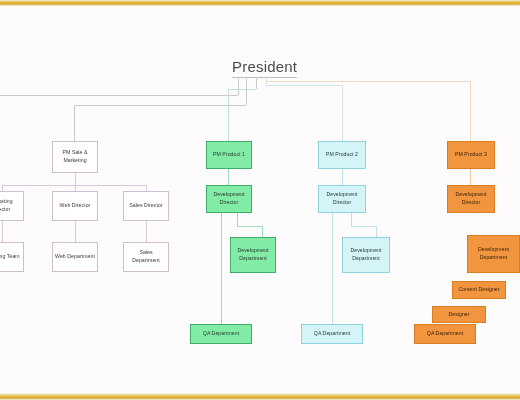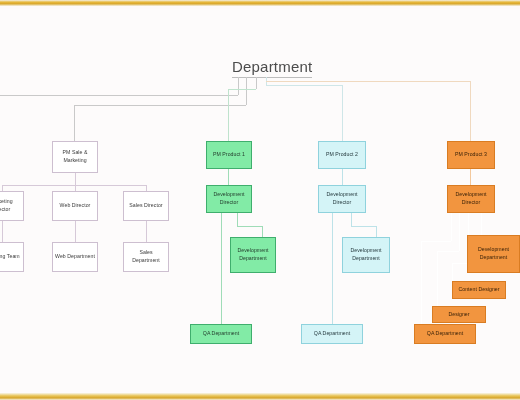--- a/index.html
+++ b/index.html
@@ -113,21 +113,21 @@
 <body>
 
 <div id="page">
 
   <div class="band band-top"></div>
   <div class="band band-inner-top"></div>
   <div class="band band-bottom"></div>
 
   <div id="canvas">
 
-    <div class="root-title" style="left:232px; top:49px;">Department</div>
+    <div class="root-title" style="left:232px; top:49px;">President</div>
 
     <div class="ln ln-v" style="left:238px; top:68px; height:18px; background:#c9c9c9;"></div>
     <div class="ln ln-v" style="left:246px; top:68px; height:28px; background:#c9c9c9;"></div>
     <div class="ln ln-v" style="left:256px; top:68px; height:12px; background:#c9c9c9;"></div>
     <div class="ln ln-v" style="left:266px; top:68px; height:8px; background:#cfe6e8;"></div>
 
     <div class="ln ln-h" style="left:0px; top:86px; width:238px; background:#c9c9c9;"></div>
     <div class="ln ln-h" style="left:74px; top:96px; width:172px; background:#c9c9c9;"></div>
     <div class="ln ln-v" style="left:74px; top:96px; height:36px; background:#c9c9c9;"></div>
 

